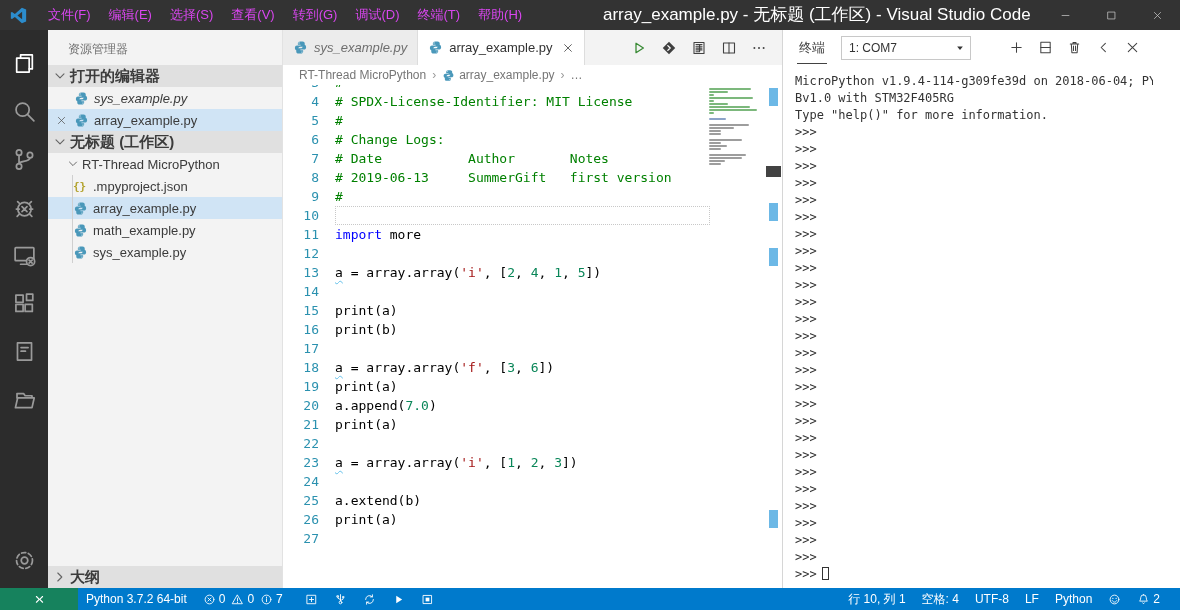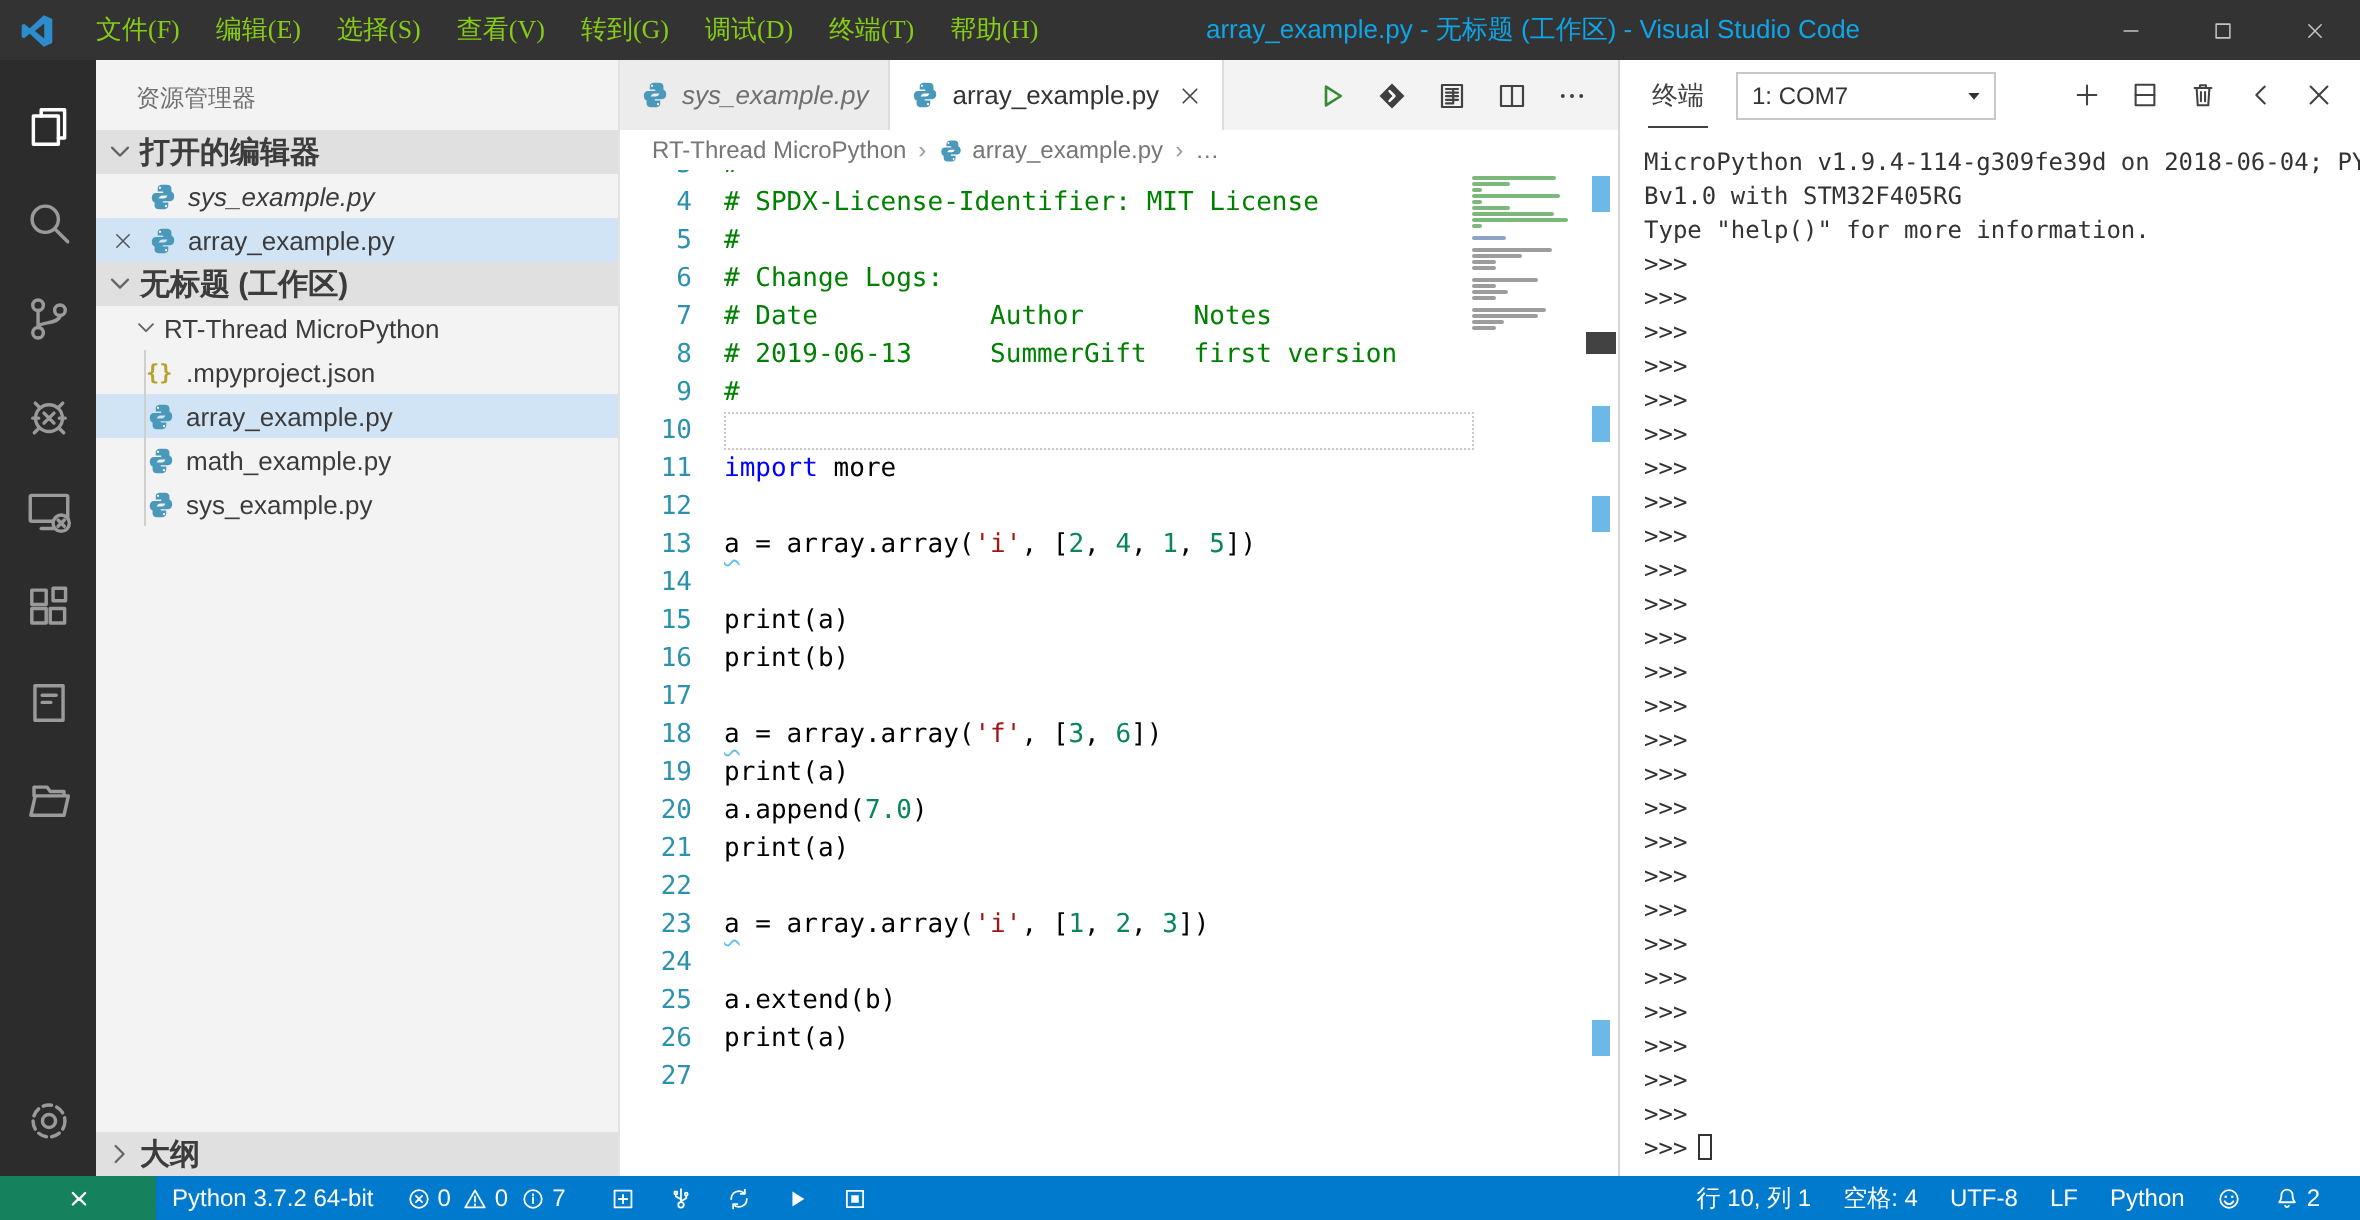--- a/index.html
+++ b/index.html
@@ -3,37 +3,37 @@
 <meta charset="utf-8">
 <style>
   * { margin:0; padding:0; box-sizing:border-box; }
   html,body { width:1180px; height:610px; overflow:hidden; font-family:"Liberation Sans", sans-serif; }
   body { display:flex; flex-direction:column; background:#fff; }
 
   
   .titlebar { height:30px; background:#333333; display:flex; align-items:center; position:relative; flex:0 0 30px; }
   .vslogo { width:17px; height:17px; margin:0 12px 0 10px; }
   .menus { display:flex; }
-  .menu-item { color:#84cc16; font-size:13px; padding:0 9px; line-height:30px; cursor:default;font-family:Liberation Serif, serif; }
-  .wintitle { position:absolute; left:603px; color:#0ea5e9; font-size:13px; line-height:30px; white-space:nowrap; }
+  .menu-item { color:#d946ef; font-size:13px; padding:0 9px; line-height:30px; cursor:default; }
+  .wintitle { position:absolute; left:603px; color:#ffffff; font-size:17px; line-height:30px; white-space:nowrap; }
   .wincontrols { margin-left:auto; display:flex; height:30px; }
   .winbtn { width:46px; height:30px; display:flex; align-items:center; justify-content:center; color:#c5c5c5; }
   .winbtn svg { width:11px; height:11px; }
 
   .main { flex:1; display:flex; min-height:0; }
 
   
   .activitybar { width:48px; background:#2c2c2c; display:flex; flex-direction:column; align-items:center; padding-top:9px; }
   .ab-icon { width:48px; height:48px; display:flex; align-items:center; justify-content:center; color:#9a9a9a; }
   .ab-icon svg { width:25px; height:25px; }
   .ab-icon.active { color:#ffffff; }
   .ab-bottom { margin-top:auto; margin-bottom:4px; }
 
   
-  .sidebar { width:262px; background:#f3f3f3; display:flex; flex-direction:column; border-right:1px solid #e2e2e2; }
+  .sidebar { width:235px; background:#f3f3f3; display:flex; flex-direction:column; border-right:1px solid #e2e2e2; }
   .sidebar-title { height:35px; line-height:38px; padding-left:20px; font-size:12px; color:#6f6f6f; }
   .section-header { height:22px; background:#e0e0e0; display:flex; align-items:center; font-size:15px; font-weight:bold; color:#3c3c3c; flex:0 0 22px; }
   .section-header .chev { width:16px; height:16px; margin:0 2px 0 4px; color:#646464; }
   .section-header .chev svg { width:16px; height:16px; }
   .row { height:22px; display:flex; align-items:center; font-size:13px; color:#3b3b3b; flex:0 0 22px; }
   .row.selected { background:#d0e4f5; }
   .row .close-sp { width:26px; display:flex; align-items:center; justify-content:center; color:#555; }
   .row .close-sp svg { width:11px; height:11px; }
   .row .fic { width:15px; height:15px; margin-right:5px; display:flex; }
   .row .fic svg { width:15px; height:15px; }

